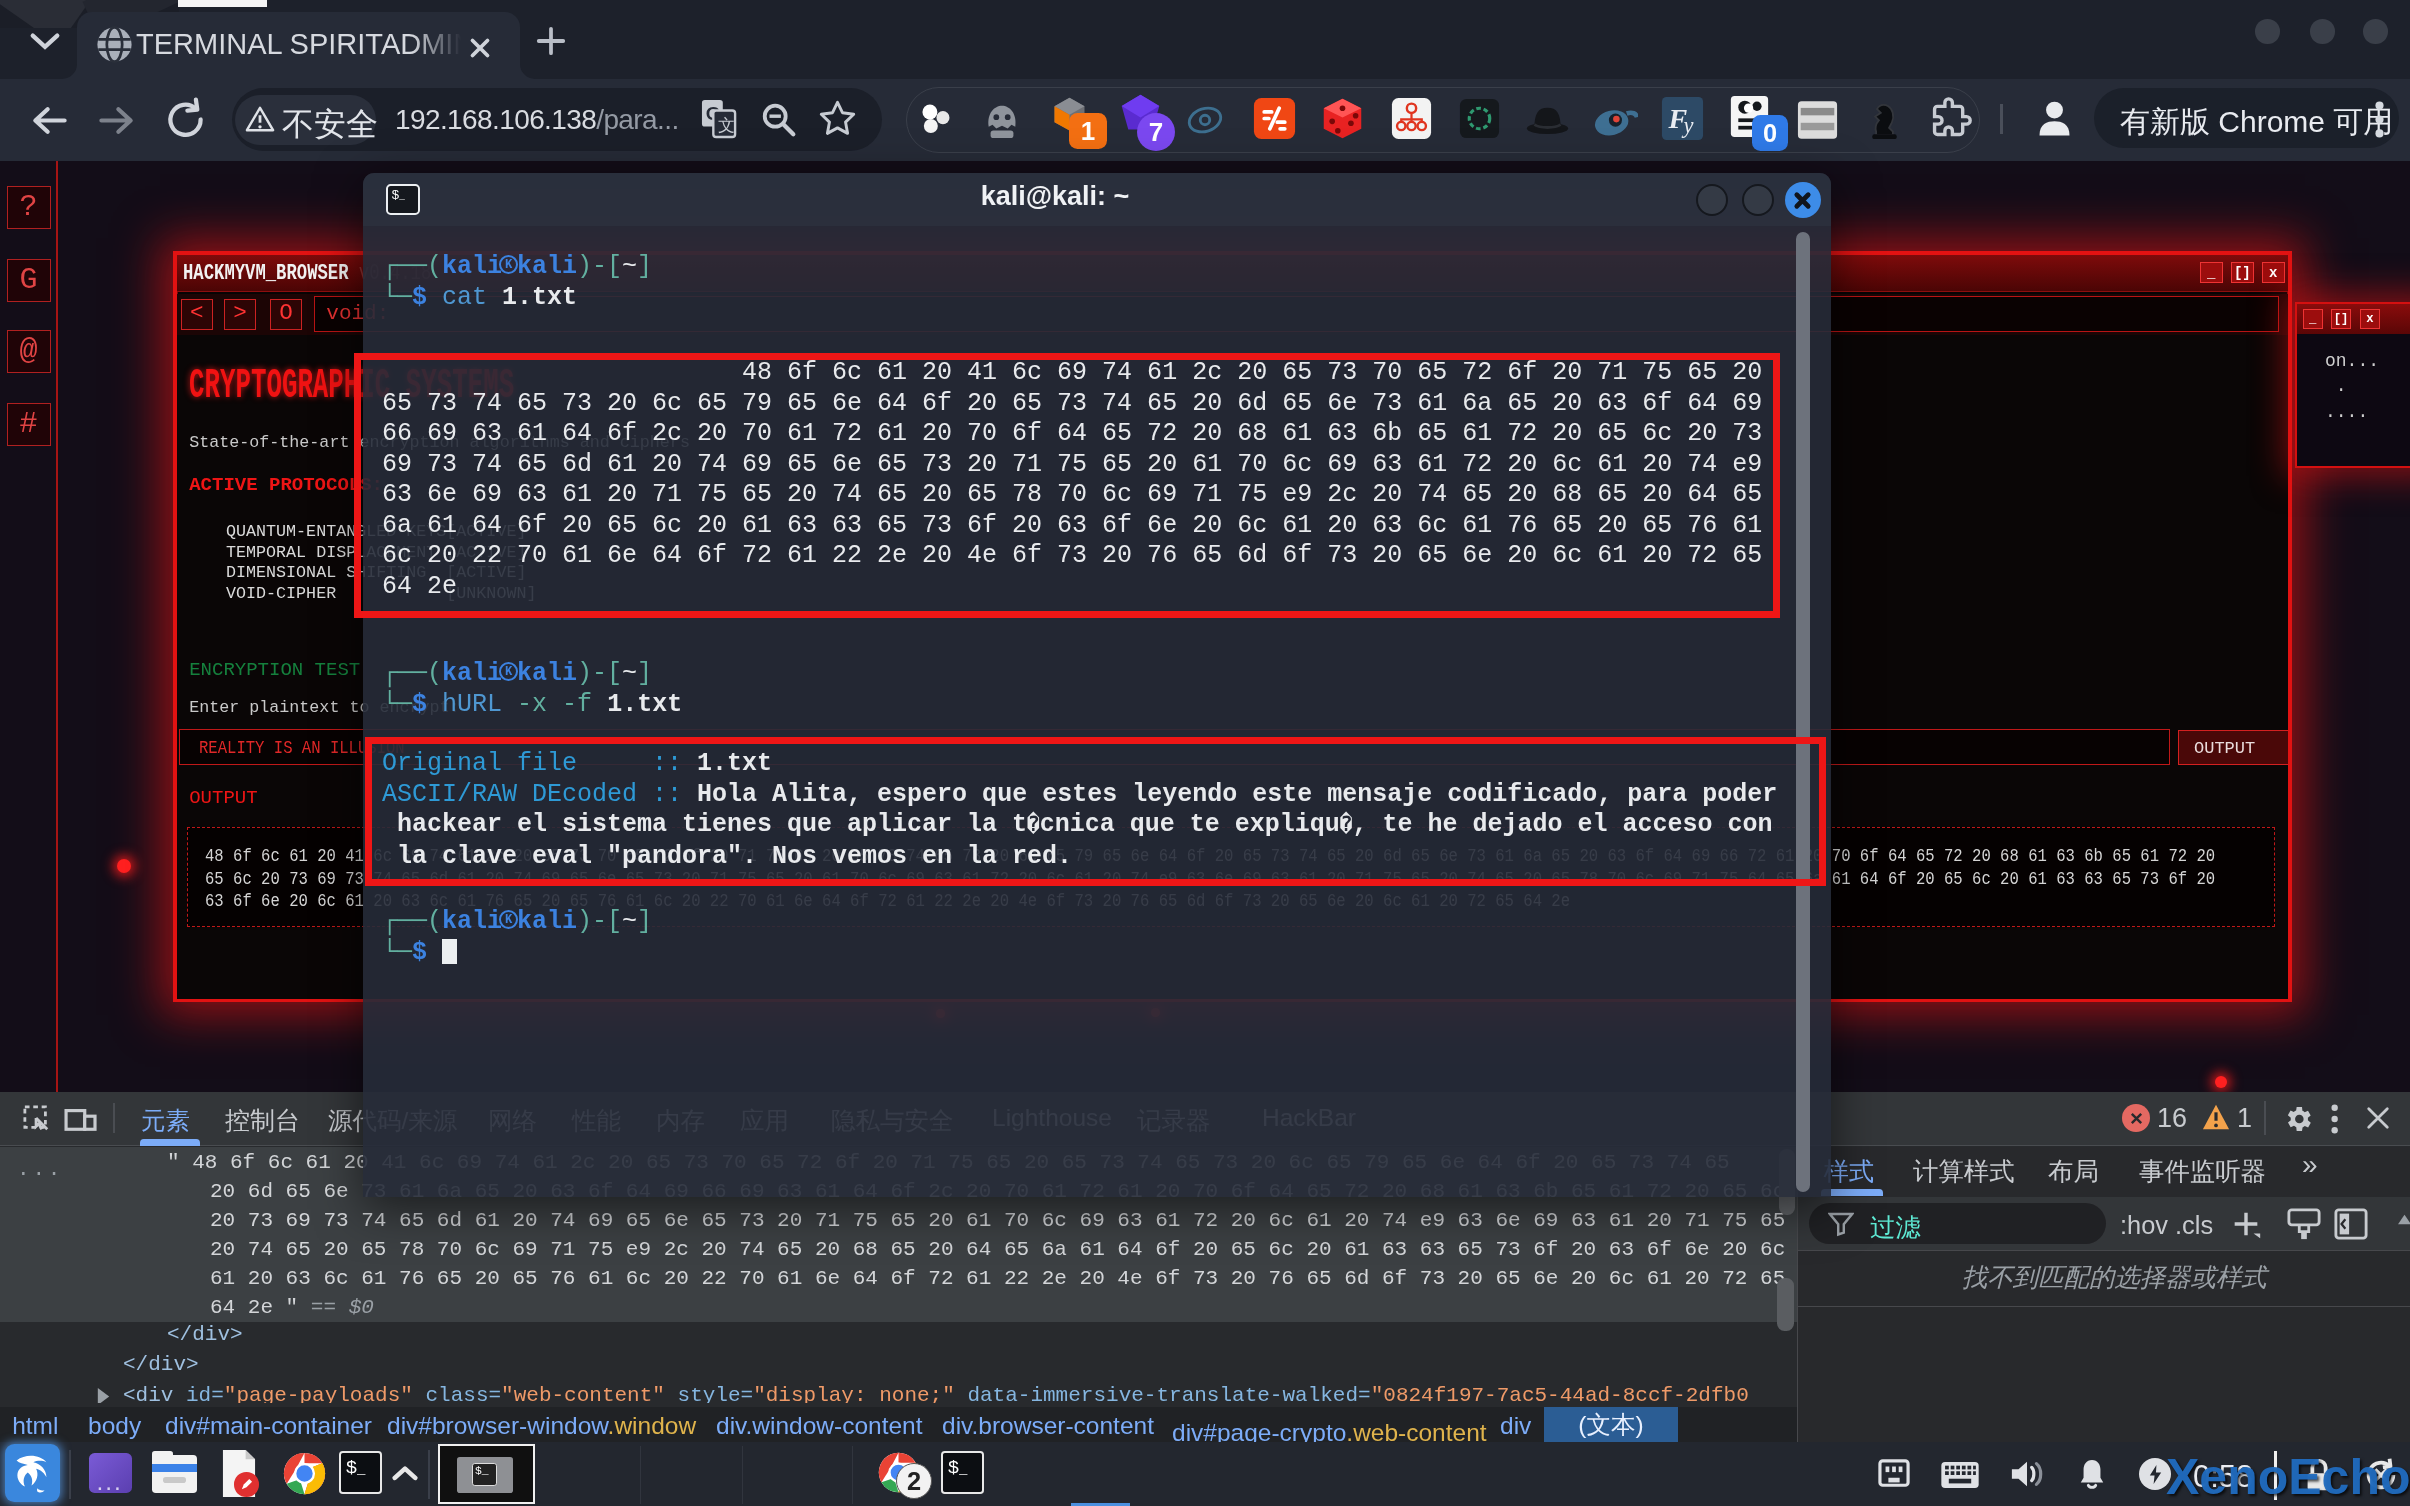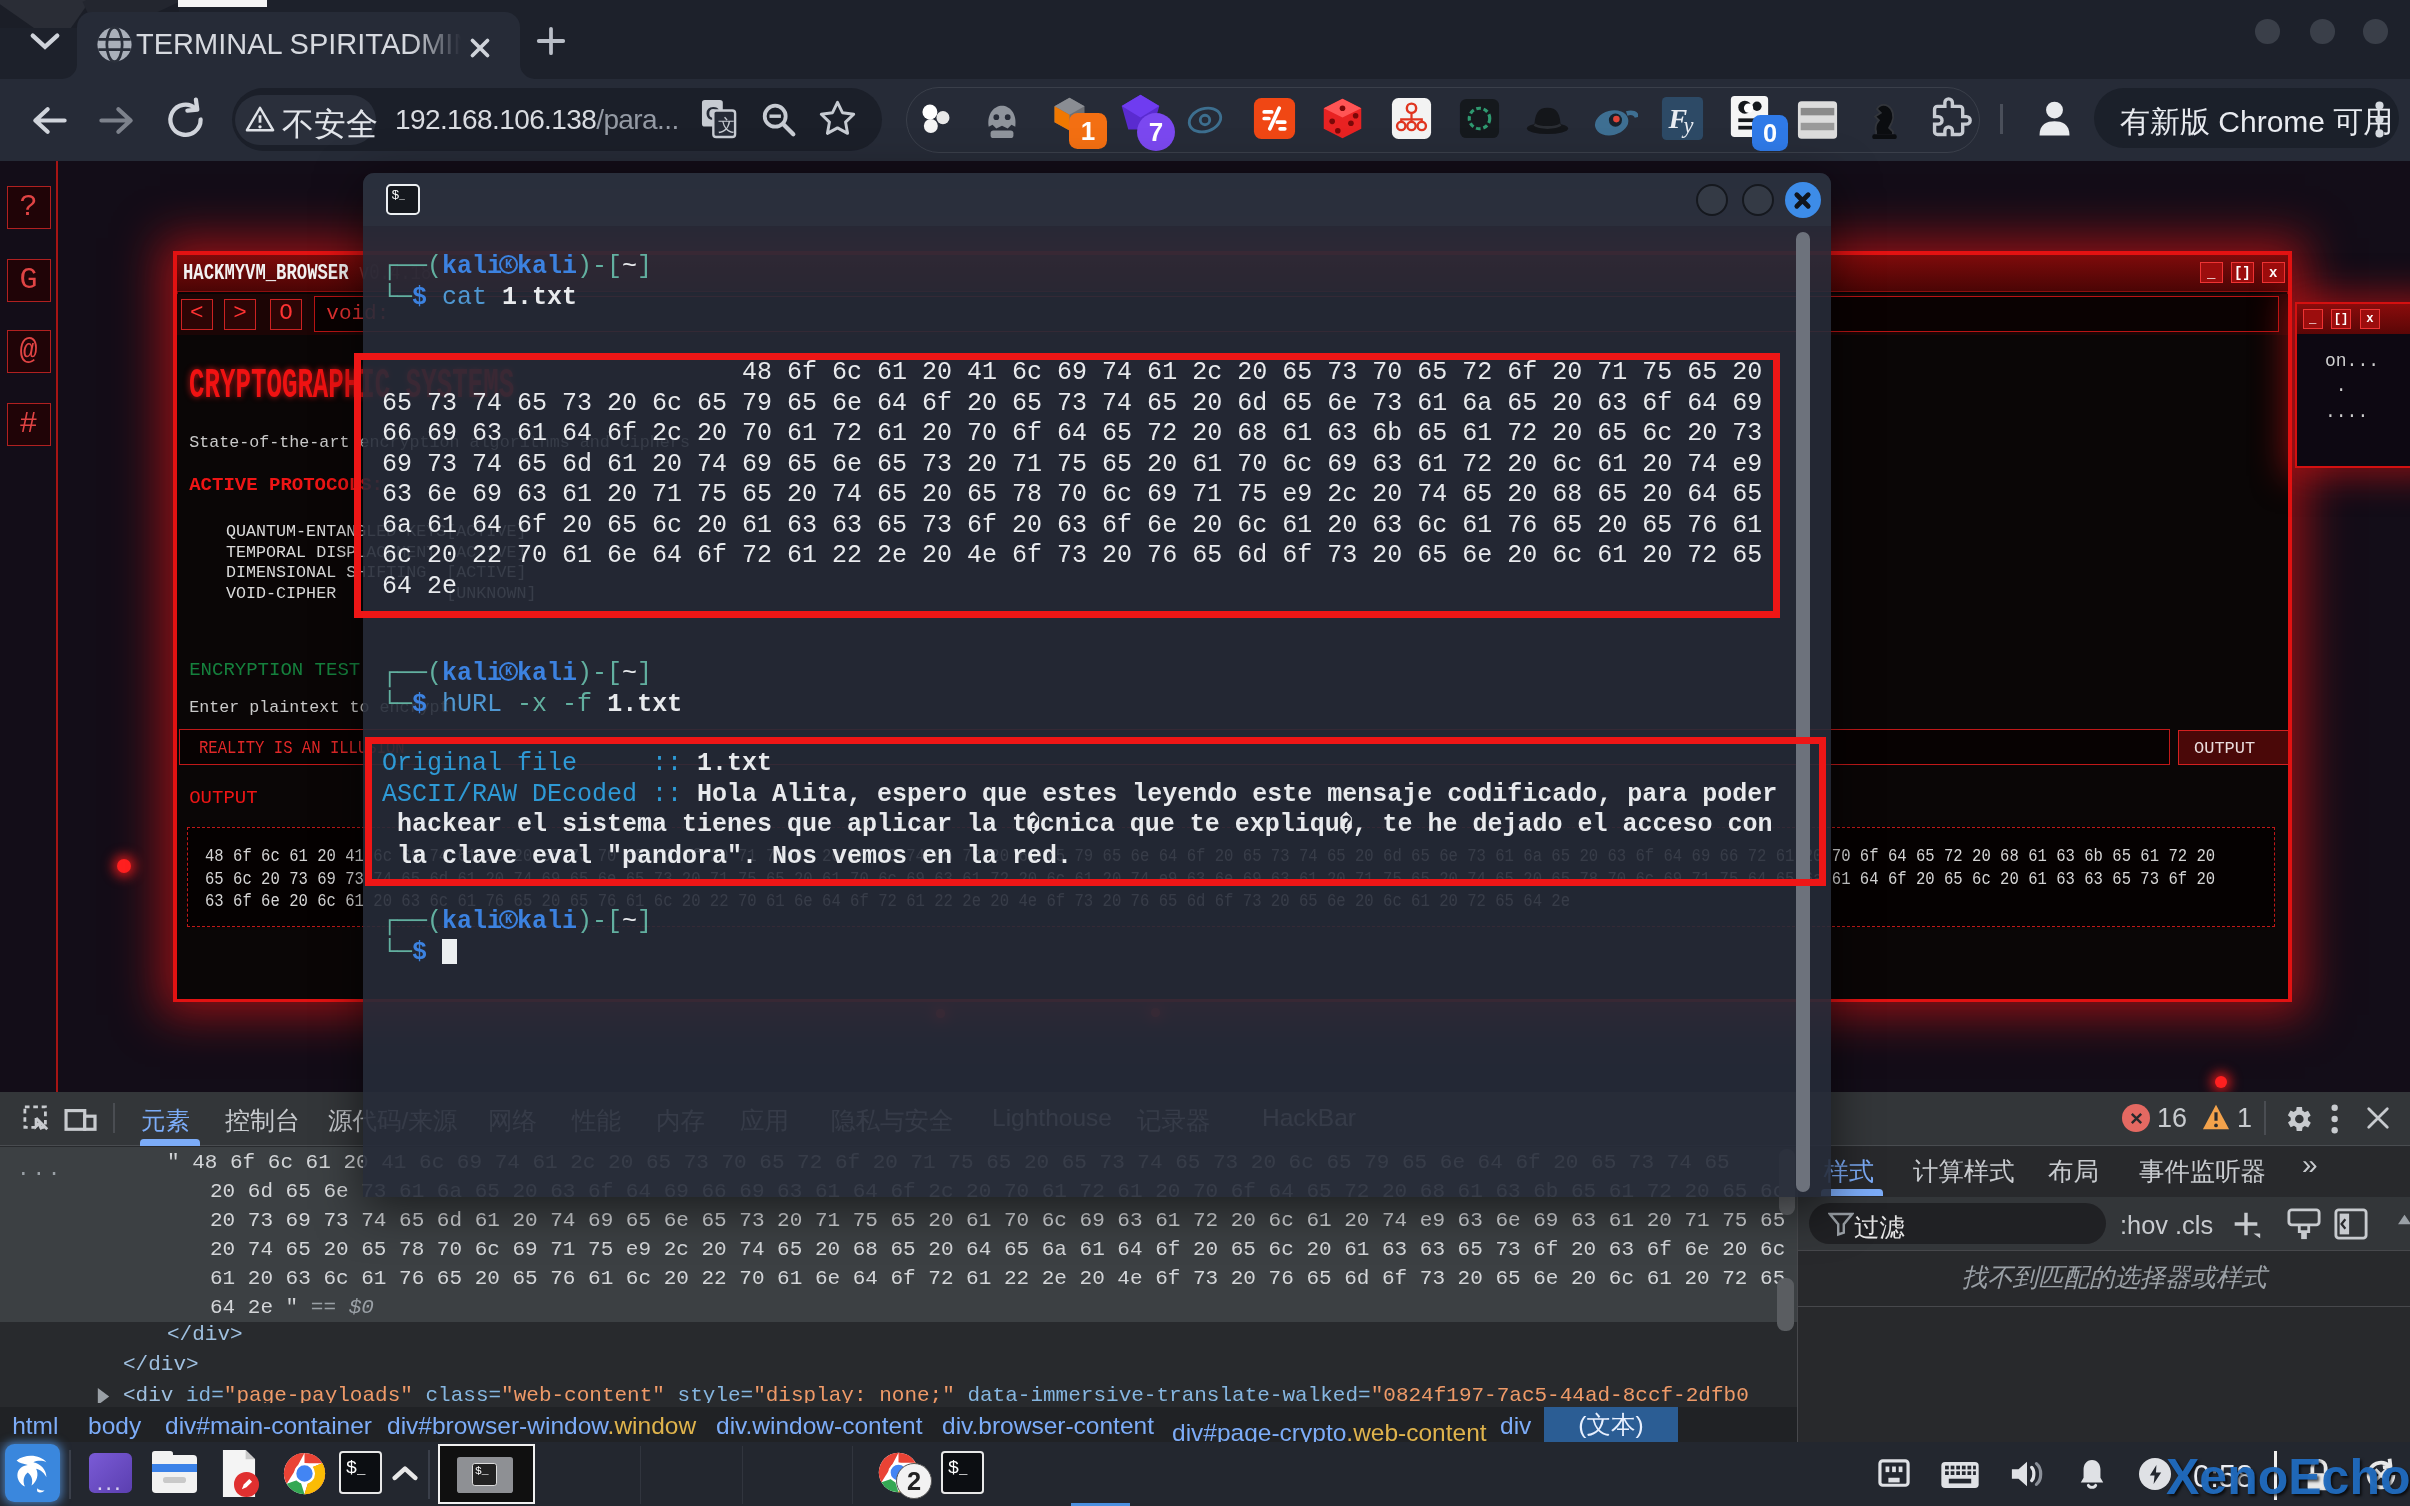--- a/index.html
+++ b/index.html
@@ -365,21 +365,21 @@
   <div class="abs" style="left:22.6px;top:42px;width:62px;height:6.6px;border-radius:3.8px 3.8px 0 0;background:#7cacf8"></div>
   <div class="abs" style="left:115px;top:7.5px;font-size:25.4px;color:#c8cbcf">计算样式</div>
   <div class="abs" style="left:250px;top:7.5px;font-size:25.4px;color:#c8cbcf">布局</div>
   <div class="abs" style="left:341px;top:7.5px;font-size:25.4px;color:#c8cbcf">事件监听器</div>
   <div class="abs" style="left:504px;top:1.9px;font-size:28px;color:#c8cbcf">»</div>
   <div class="abs" style="left:0;top:50px;width:614px;height:54px;background:#333639;border-bottom:0.9px solid #47484c"></div>
   <div class="abs" style="left:11.3px;top:56px;width:297px;height:41px;border-radius:21px;background:#202124"></div>
   <svg class="abs" style="left:30px;top:65px" width="26" height="24.5" viewBox="0 0 28 26">
           <path d="M2 2 L26 2 L17 13 L17 22 L11 24 L11 13 Z" fill="none" stroke="#9aa0a6" stroke-width="2.6"></path>
         </svg>
-  <div class="abs" style="left:56px;top:64px;font-size:25.4px;color:#e5e5e5">过滤</div>
+  <div class="abs" style="left:72px;top:64px;font-size:25.4px;color:#5eead4">过滤</div>
   <div class="abs" style="left:322px;top:64px;font-size:25.4px;color:#c8cbcf">:hov</div>
   <div class="abs" style="left:377px;top:64px;font-size:25.4px;color:#c8cbcf">.cls</div>
   <svg class="abs" style="left:431px;top:60px" width="34" height="34" viewBox="0 0 36 36">
           <path d="M18 6 L18 30 M6 18 L30 18" stroke="#c8cbcf" stroke-width="3.6"></path>
           <path d="M26 28 L33 28 L33 33 Z" fill="#c8cbcf"></path>
         </svg>
   <svg class="abs" style="left:488px;top:60px" width="36" height="34" viewBox="0 0 38 36">
           <rect x="3" y="3" width="32" height="16" rx="3" fill="none" stroke="#c8cbcf" stroke-width="3"></rect>
           <path d="M14 19 L14 26 L24 26 L24 19" fill="none" stroke="#c8cbcf" stroke-width="3"></path>
           <rect x="16" y="26" width="6" height="8" fill="#c8cbcf"></rect>
@@ -394,20 +394,21 @@
   <svg class="abs" style="left:599px;top:66px" width="15" height="13" viewBox="0 0 16 14">
           <path d="M8 2 L15 12 L1 12 Z" fill="#9aa0a6"></path>
         </svg>
  </div>
 </div>
 <div id="term">
  <div id="termhead">
   <div class="abs" style="left:22.6px;top:11.3px;width:34px;height:31px;background:#15181e;border:2.4px solid #eceff2;border-radius:4.7px">
     <span class="mono" style="position:absolute;left:3.8px;top:1.9px;font-size:13px;color:#fff">$<span style="font-size:9.4px">_</span></span>
   </div>
+  <div class="abs" style="left:0;top:7.5px;width:1384px;text-align:center;font-size:27px;font-weight:bold;color:#f0f2f5">kali@kali: ~</div>
   <div class="abs" style="left:1333px;top:11.3px;width:32px;height:32px;border-radius:50%;background:#343a45;border:2.8px solid #15181e"></div>
   <div class="abs" style="left:1379px;top:11.3px;width:32px;height:32px;border-radius:50%;background:#343a45;border:2.8px solid #15181e"></div>
   <div class="abs" style="left:1422px;top:9.4px;width:36px;height:36px;border-radius:50%;background:#3d8ce8"></div>
   <svg class="abs" style="left:1430px;top:18px" width="19" height="19" viewBox="0 0 20 20">
           <path d="M4 4 L16 16 M16 4 L4 16" stroke="#10151d" stroke-width="5" stroke-linecap="round"></path>
         </svg>
  </div>
  <div class="tline" style="top:79px"><span class="tl">┌──(</span><span class="tb">kali<span class="kat"><span class="katc">K</span></span>kali</span><span class="tl">)-[</span>~<span class="tl">]</span>
 <span class="tl">└─</span><span class="tb">$</span> <span class="tc">cat</span> <b>1.txt</b></div>
  <div class="tline" style="top:185px">                        48 6f 6c 61 20 41 6c 69 74 61 2c 20 65 73 70 65 72 6f 20 71 75 65 20

